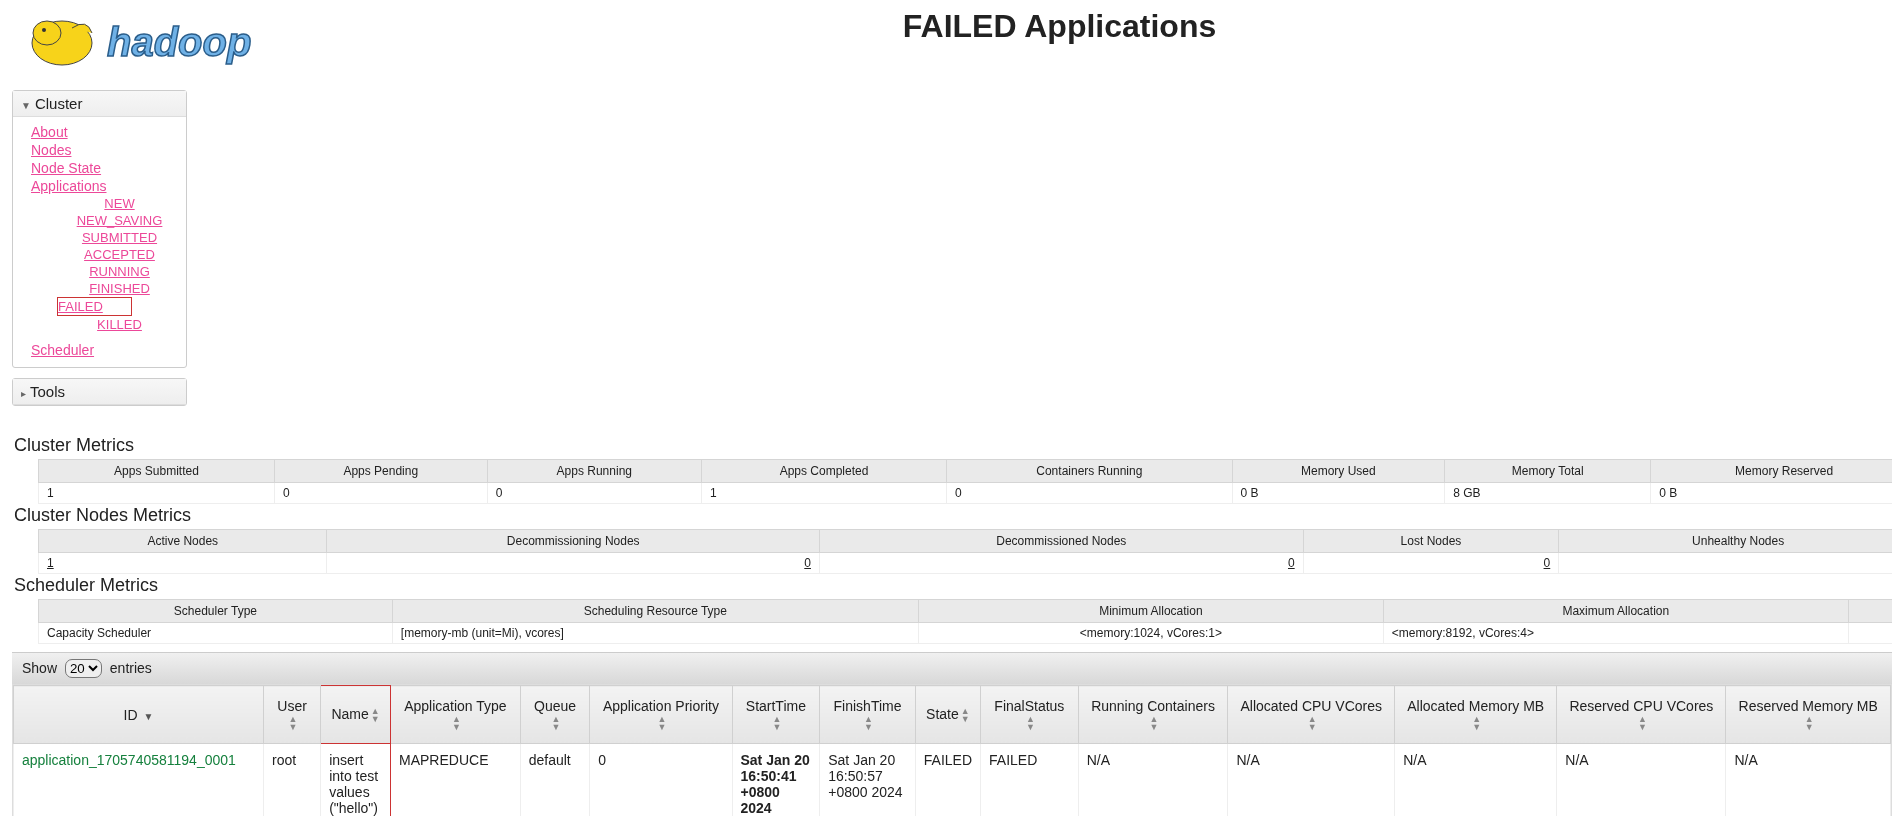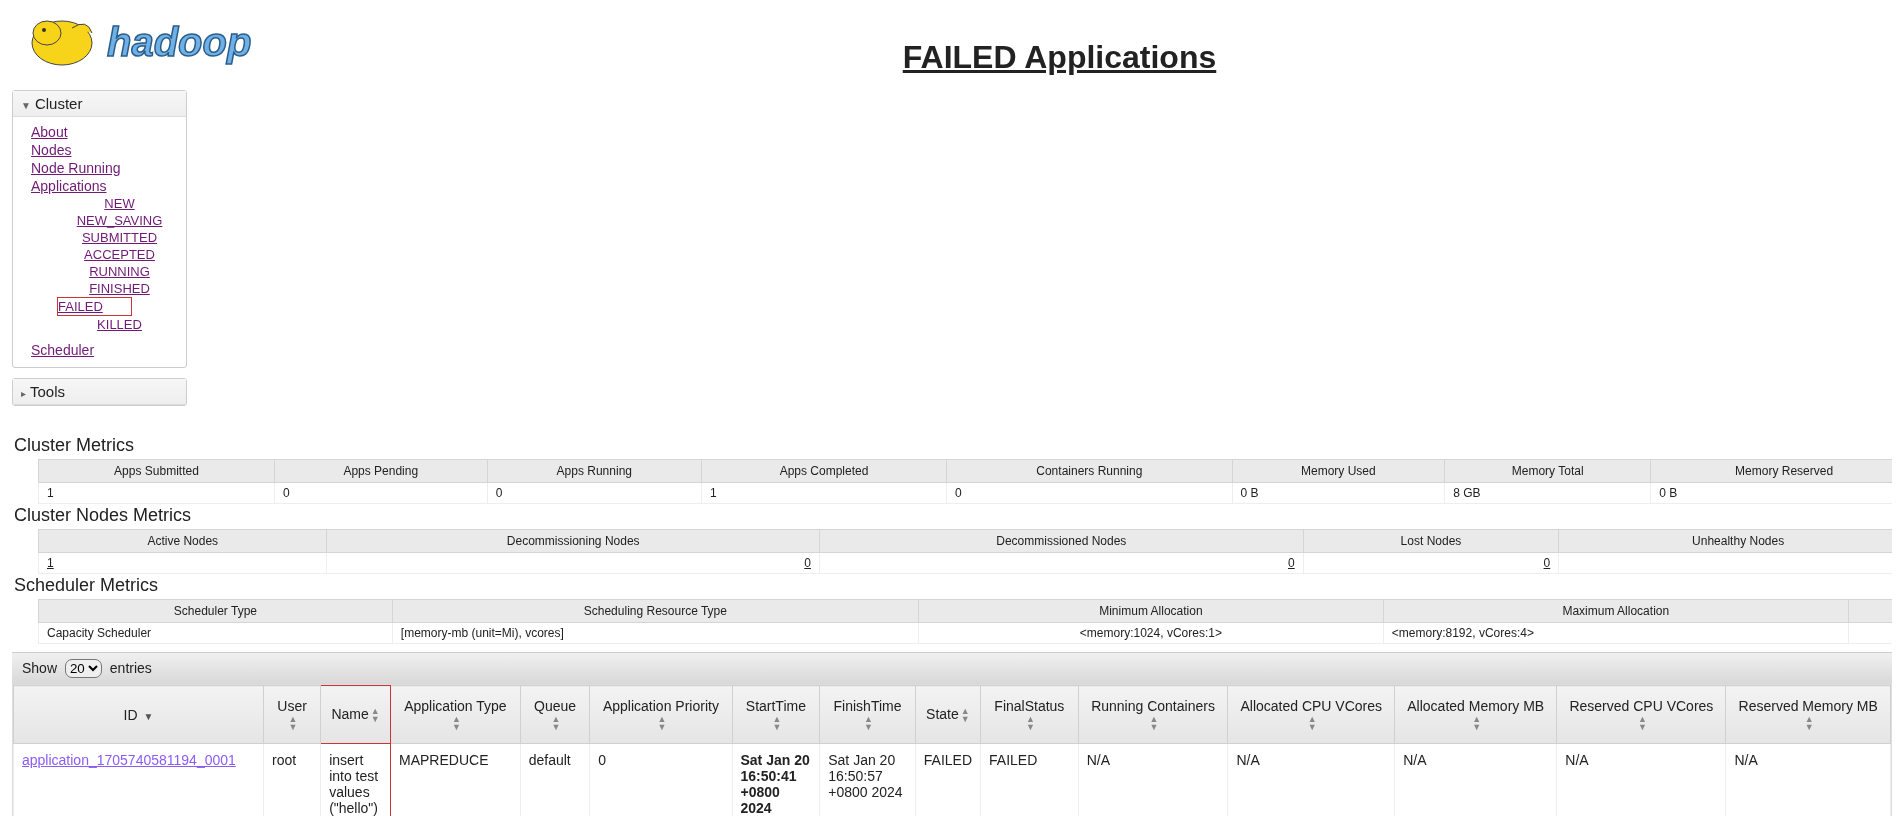--- a/index.html
+++ b/index.html
@@ -1,44 +1,44 @@
 <!DOCTYPE html>
 <html><head>
 <meta charset="utf-8">
 <style>
 * { box-sizing: border-box; margin: 0; padding: 0; }
 body { font-family: "Segoe UI", Arial, sans-serif; font-size: 14px; color: #222; background: #fff; }
 .container { padding: 8px 12px; }
-.header-row { display: flex; align-items: flex-end; text-decoration: underline; }
+.header-row { display: flex; align-items: flex-start; }
 .logo { width: 315px; height: 65px; }
 .page-title { flex: 1; text-align: center; font-size: 32px; font-weight: bold; margin-left: -100px; }
 .layout { display: flex; gap: 18px; margin-top: 14px; flex-direction: column; }
 .sidebar { width: 175px; flex-shrink: 0; }
 .side-panel { border: 1px solid #ccc; border-radius: 3px; margin-bottom: 10px; background: #fff; }
 .side-head { background: linear-gradient(#f7f7f7,#eee); padding: 4px 8px; font-size: 15px; border-bottom: 1px solid #ddd; }
 .side-head .tri { display:inline-block; font-size:10px; margin-right:4px; color:#666; }
 .side-body { padding: 6px 4px 8px 18px; }
-.side-body a { display: block; color: #701a75; text-decoration: underline; font-size: 14px; padding: 1px 0; }
+.side-body a { display: block; color: #ec4899; text-decoration: underline; font-size: 14px; padding: 1px 0; }
 .side-sub { padding-left: 26px; }
 .side-sub a { font-size: 13px; text-align: center; }
 .failed-outline { border: 1px solid #c33; display:inline-block; padding: 0 28px 0 0; }
 .main { flex: 1; overflow: hidden; }
 .section-h { font-size: 18px; font-weight: normal; margin: 1px 0 3px 2px; }
 table.metrics { width: 100%; border-collapse: collapse; border: 1px solid #ccc; font-size: 12px; margin-left: 26px; }
 table.metrics th { background: #eaeaea; font-weight: normal; padding: 4px 8px; border: 1px solid #d5d5d5; text-align: center; }
 table.metrics td { padding: 3px 8px; border: 1px solid #eee; text-align: left; }
 .toolbar { background: linear-gradient(#f0f0f0,#d8d8d8); padding: 6px 10px; margin-top: 8px; border-top:1px solid #ccc;}
 .toolbar select { margin: 0 4px; border-radius: 7px; }
 .apps-wrap { overflow-x: auto; border:1px solid #ddd;}
 table.apps { border-collapse: collapse; width: 100%; min-width: 1540px; font-size: 14px; }
 table.apps thead th { background: linear-gradient(#f3f3f3,#e5e5e5); border: 1px solid #d0d0d0; padding: 12px 8px; font-weight: normal; position: relative; vertical-align: middle; }
 table.apps thead th .lbl { display:inline-block; }
 table.apps thead th .sort { font-size: 9px; color: #888; display:inline-block; line-height:8px; vertical-align:middle; margin-left:2px; }
 table.apps tbody td { border: 1px solid #eee; padding: 8px 8px; vertical-align: top; }
-.app-id { text-decoration: underline; color: #8b5cf6; }
+.app-id { color: #15803d; }
 .th-name-hl { border: 1.5px solid #c33 !important; }
 .footer-bar { background: linear-gradient(#f0f0f0,#d8d8d8); padding: 6px 10px; border-top:1px solid #ccc;}
 </style>
 </head>
 <body>
 
 <div class="container">
   <div class="header-row">
     <div>
       <svg class="logo" viewBox="0 0 315 65">
@@ -52,21 +52,21 @@
     <h1 class="page-title">FAILED Applications</h1>
   </div>
 
   <div class="layout">
     <div class="sidebar">
       <div class="side-panel">
         <div class="side-head"><span class="tri">▼</span><span>Cluster</span></div>
         <div class="side-body">
           <a>About</a>
           <a>Nodes</a>
-          <a>Node Running</a>
+          <a>Node State</a>
           <a>Applications</a>
           <div class="side-sub">
             <a>NEW</a>
             <a>NEW_SAVING</a>
             <a>SUBMITTED</a>
             <a>ACCEPTED</a>
             <a>RUNNING</a>
             <a>FINISHED</a>
             <span class="failed-outline"><a>FAILED</a></span>
             <a>KILLED</a>

